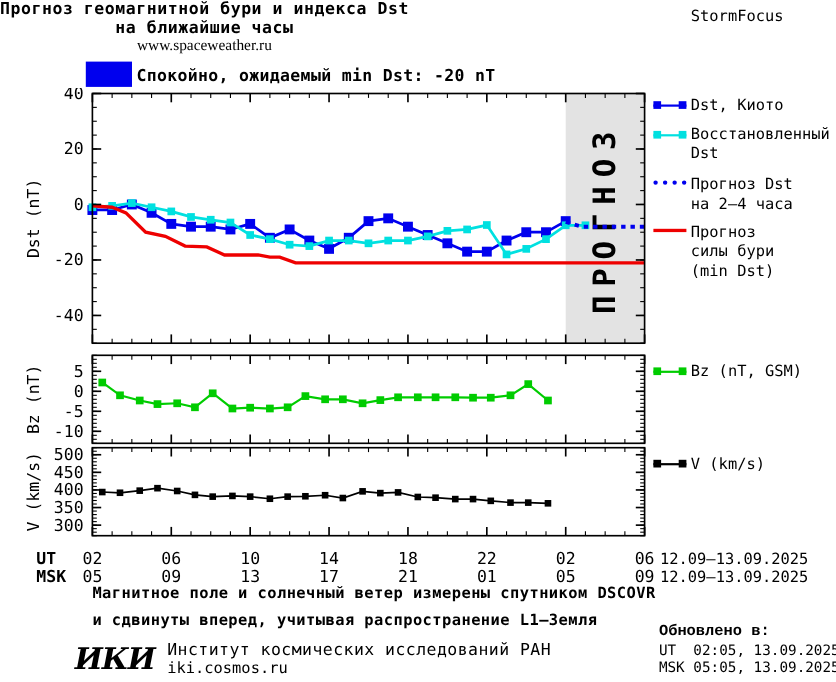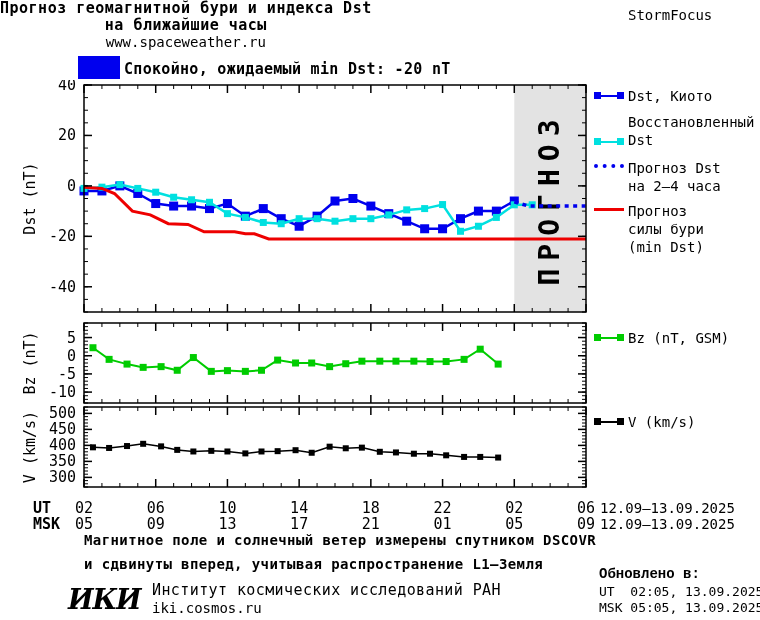--- a/index.html
+++ b/index.html
@@ -2,21 +2,21 @@
 <html><head>
 <meta charset="utf-8">
 <style>
   html,body{margin:0;padding:0;background:#fff;}
   .screen{position:relative;width:760px;height:620px;background:#ffffff;
           font-family:"DejaVu Sans Mono",monospace;color:#000;overflow:hidden;padding-left:28px;}
   .abs{position:absolute;}
   .title-block{left:0;top:5;width:670;text-align:center;}
   .title-1{font-size:15px;font-weight:bold;letter-spacing:.5px;line-height:17px;}
   .title-2{font-size:15px;font-weight:bold;letter-spacing:.5px;line-height:17px;}
-  .title-3{font-size:14px;line-height:16px;}
+  .title-3{font-size:14px;line-height:16px;font-family:Liberation Serif, serif;}
   .brand{left:628;top:7px;font-size:14px;left:628px;}
   .status-swatch{left:78px;top:56px;width:42px;height:23px;background:#0000ee;}
   .status-text{left:124px;top:60px;font-size:15px;font-weight:bold;letter-spacing:.3px;}
   
   .leg{display:flex;align-items:flex-start;font-size:14px;line-height:18px;}
   .lsw{position:relative;width:30px;height:14px;flex:none;margin-right:4px;}
   .lln{position:absolute;left:0;right:0;top:6px;height:2px;}
   .lsq{position:absolute;top:3px;width:7px;height:7px;}
   .c-blue{background:#0000ee;} .c-cyan{background:#00e0e0;}
   .c-green{background:#00cc00;} .c-black{background:#000;}
@@ -539,21 +539,21 @@
     </svg>
 
   <div class="abs leg" style="left:594px;top:87px;align-items:center;">
     <span class="lsw">
         <i class="lln c-blue"></i>
         <i class="lsq c-blue" style="left:0;"></i>
         <i class="lsq c-blue" style="right:0;"></i>
       </span>
     <span class="leg-text">Dst, Киото</span>
   </div>
-  <div class="abs leg" style="left:594px;top:113px;align-items:flex-end;">
+  <div class="abs leg" style="left:594px;top:113px;">
     <span class="lsw" style="margin-top:3px;">
         <i class="lln c-cyan"></i>
         <i class="lsq c-cyan" style="left:0;"></i>
         <i class="lsq c-cyan" style="right:0;"></i>
       </span>
     <span class="leg-text"><span>Восстановленный</span><br><span>Dst</span></span>
   </div>
   <div class="abs leg" style="left:594px;top:159px;">
     <span class="ldot"></span>
     <span class="leg-text"><span>Прогноз Dst</span><br><span>на 2–4 часа</span></span>

